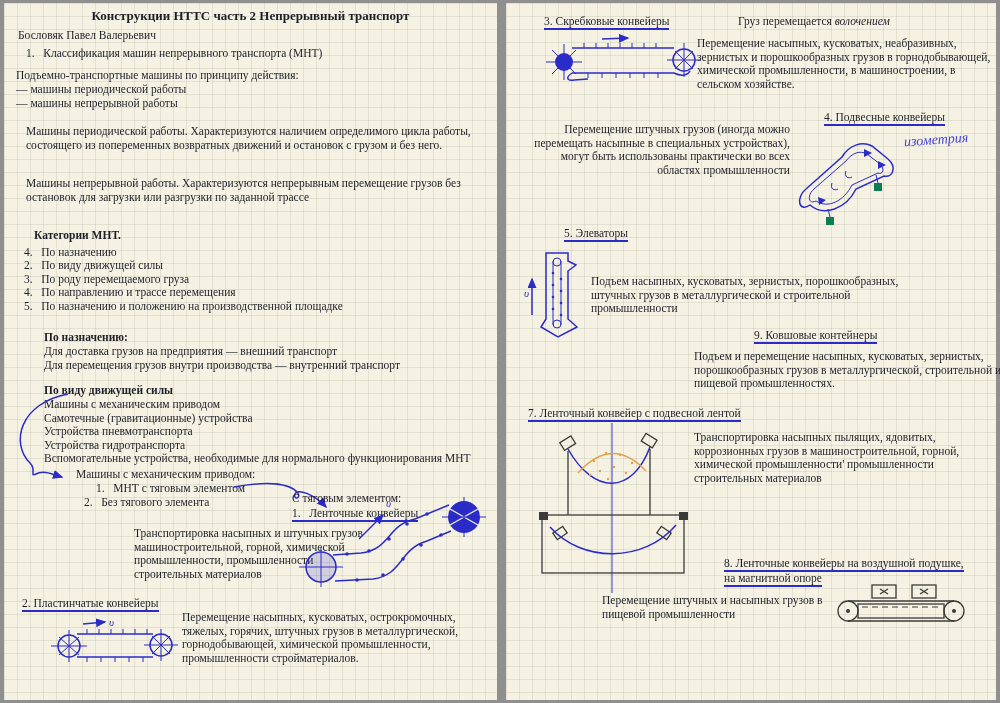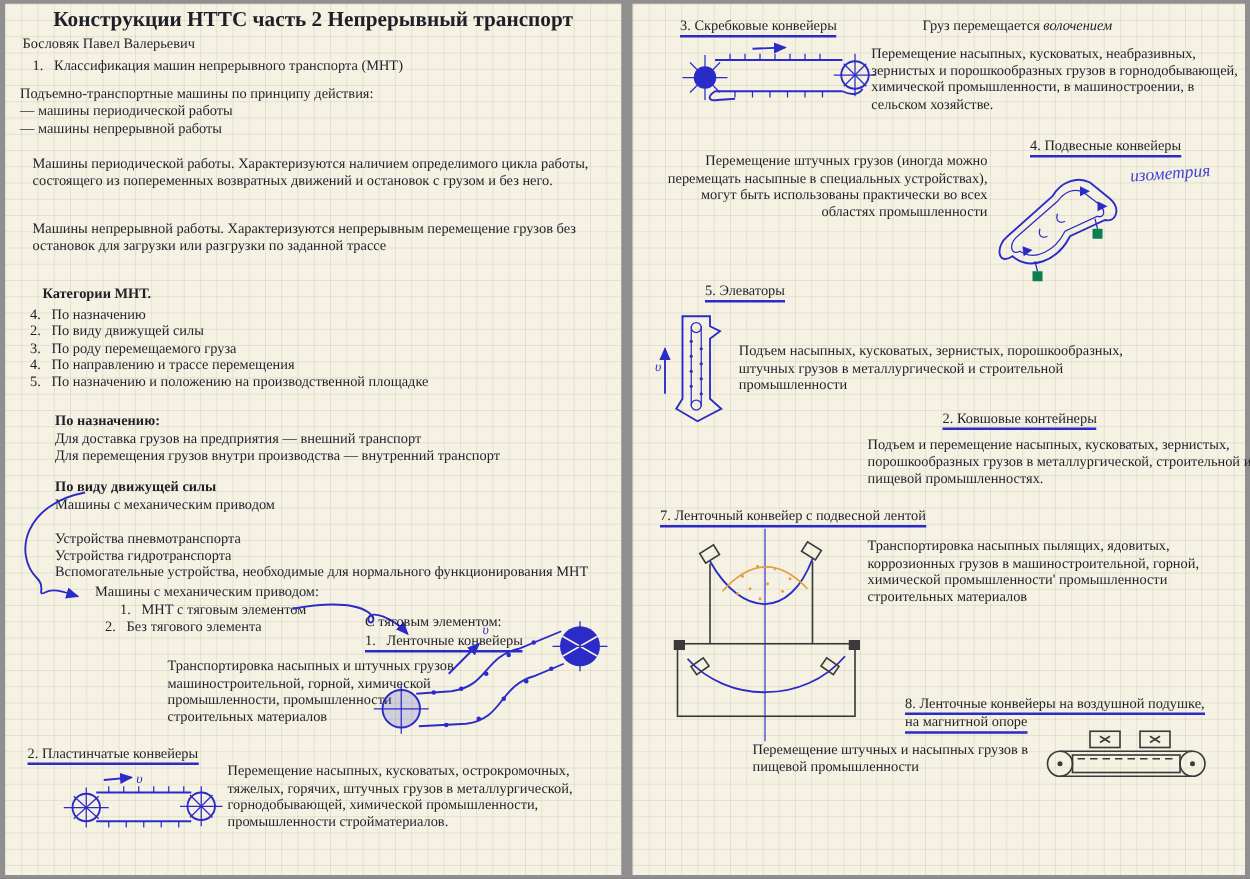--- a/index.html
+++ b/index.html
@@ -25,21 +25,21 @@
   .blk{stroke:#3a3a3a;fill:none;stroke-width:1.3;}
   text.vlab{font-family:"Liberation Serif",serif;font-style:italic;font-size:11px;fill:#2b2bc8;}
 </style>
 </head>
 <body>
 
 <div id="frame">
 
   <div class="page" id="page-left">
 
-    <div class="t b ctr" style="left:0;top:6px;width:100%;font-size:17px;">Конструкции НТТС часть 2 Непрерывный транспорт</div>
+    <div class="t b ctr" style="left:0;top:6px;width:100%;font-size:13px;">Конструкции НТТС часть 2 Непрерывный транспорт</div>
 
     <div class="t" style="left:14px;top:26px;">Бословяк Павел Валерьевич</div>
 
     <div class="t" style="left:22px;top:44px;">1.   Классификация машин непрерывного транспорта (МНТ)</div>
 
     <div class="t" style="left:12px;top:66px;">Подъемно-транспортные машины по принципу действия:</div>
     <div class="t" style="left:12px;top:80px;">— машины периодической работы</div>
     <div class="t" style="left:12px;top:94px;">— машины непрерывной работы</div>
 
     <div class="t w" style="left:22px;top:122px;width:450px;">Машины периодической работы. Характеризуются наличием определимого цикла работы, состоящего из попеременных возвратных движений и остановок с грузом и без него.</div>
@@ -52,20 +52,21 @@
     <div class="t" style="left:20px;top:270px;">3.   По роду перемещаемого груза</div>
     <div class="t" style="left:20px;top:283px;">4.   По направлению и трассе перемещения</div>
     <div class="t" style="left:20px;top:297px;">5.   По назначению и положению на производственной площадке</div>
 
     <div class="t b" style="left:40px;top:328px;">По назначению:</div>
     <div class="t" style="left:40px;top:342px;">Для доставка грузов на предприятия — внешний транспорт</div>
     <div class="t" style="left:40px;top:356px;">Для перемещения грузов внутри производства — внутренний транспорт</div>
 
     <div class="t b" style="left:40px;top:381px;">По виду движущей силы</div>
     <div class="t" style="left:40px;top:395px;">Машины с механическим приводом</div>
+    <div class="t" style="left:40px;top:409px;">Самотечные (гравитационные) устройства</div>
     <div class="t" style="left:40px;top:422px;">Устройства пневмотранспорта</div>
     <div class="t" style="left:40px;top:436px;">Устройства гидротранспорта</div>
     <div class="t" style="left:40px;top:449px;">Вспомогательные устройства, необходимые для нормального функционирования МНТ</div>
 
     <svg style="left:6px;top:388px;" width="78" height="98" viewBox="0 0 78 98">
       <defs>
           <marker id="ah1" markerWidth="8" markerHeight="8" refX="6" refY="3" orient="auto">
         <path d="M0,0 L7,3 L0,6 Z" fill="#2b2bc8"></path>
           </marker>
         </defs>
@@ -250,21 +251,21 @@
           <circle cx="37" cy="42" r="1.3"></circle>
           <circle cx="37" cy="54" r="1.3"></circle>
           <circle cx="37" cy="66" r="1.3"></circle>
       </g>
       <line class="ink" x1="8" y1="66" x2="8" y2="30" marker-end="url(#ah6)"></line>
       <text class="vlab" x="0" y="48">υ</text>
     </svg>
 
     <div class="t w" style="left:85px;top:272px;width:310px;">Подъем насыпных, кусковатых, зернистых, порошкообразных, штучных грузов в металлургической и строительной промышленности</div>
 
-    <div class="t" style="left:248px;top:326px;"><span class="blu">2. Ковшовые контейнеры</span></div>
+    <div class="t" style="left:248px;top:326px;"><span class="blu">9. Ковшовые контейнеры</span></div>
 
     <div class="t w" style="left:188px;top:347px;width:310px;">Подъем и перемещение насыпных, кусковатых, зернистых, порошкообразных грузов в металлургической, строительной и пищевой промышленностях.</div>
 
     <div class="t" style="left:22px;top:404px;"><span class="blu">7. Ленточный конвейер с подвесной лентой</span></div>
 
     <svg style="left:28px;top:420px;" width="160" height="172" viewBox="0 0 160 172">
       <line x1="78" y1="0" x2="78" y2="170" stroke="#3b3bd0" stroke-width="1"></line>
       <rect x="27" y="16" width="13" height="9" class="blk" transform="rotate(-32 33 20)" fill="#3a3a3a"></rect>
       <rect x="109" y="13" width="13" height="9" class="blk" transform="rotate(32 115 17)" fill="#3a3a3a"></rect>
       <path class="ink" d="M 34,26 C 60,72 98,72 116,24"></path>

